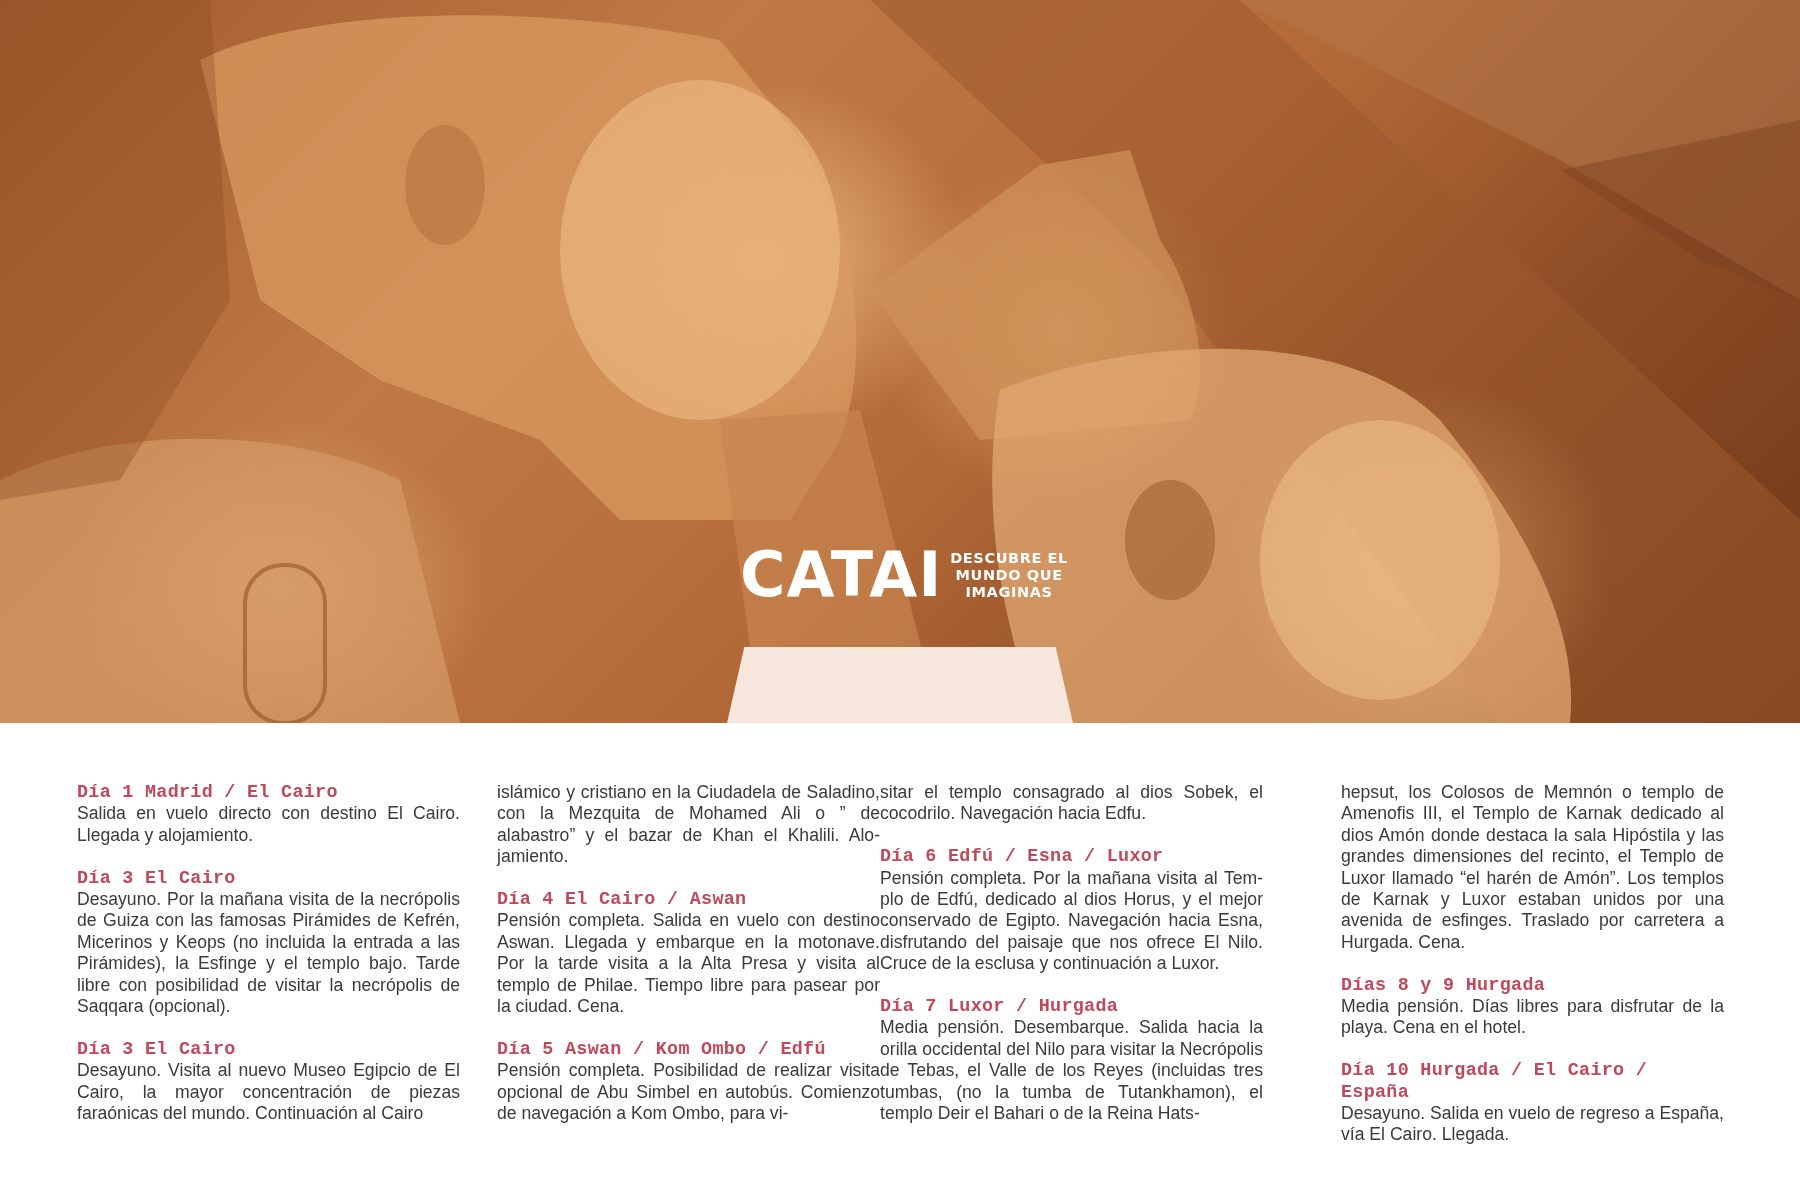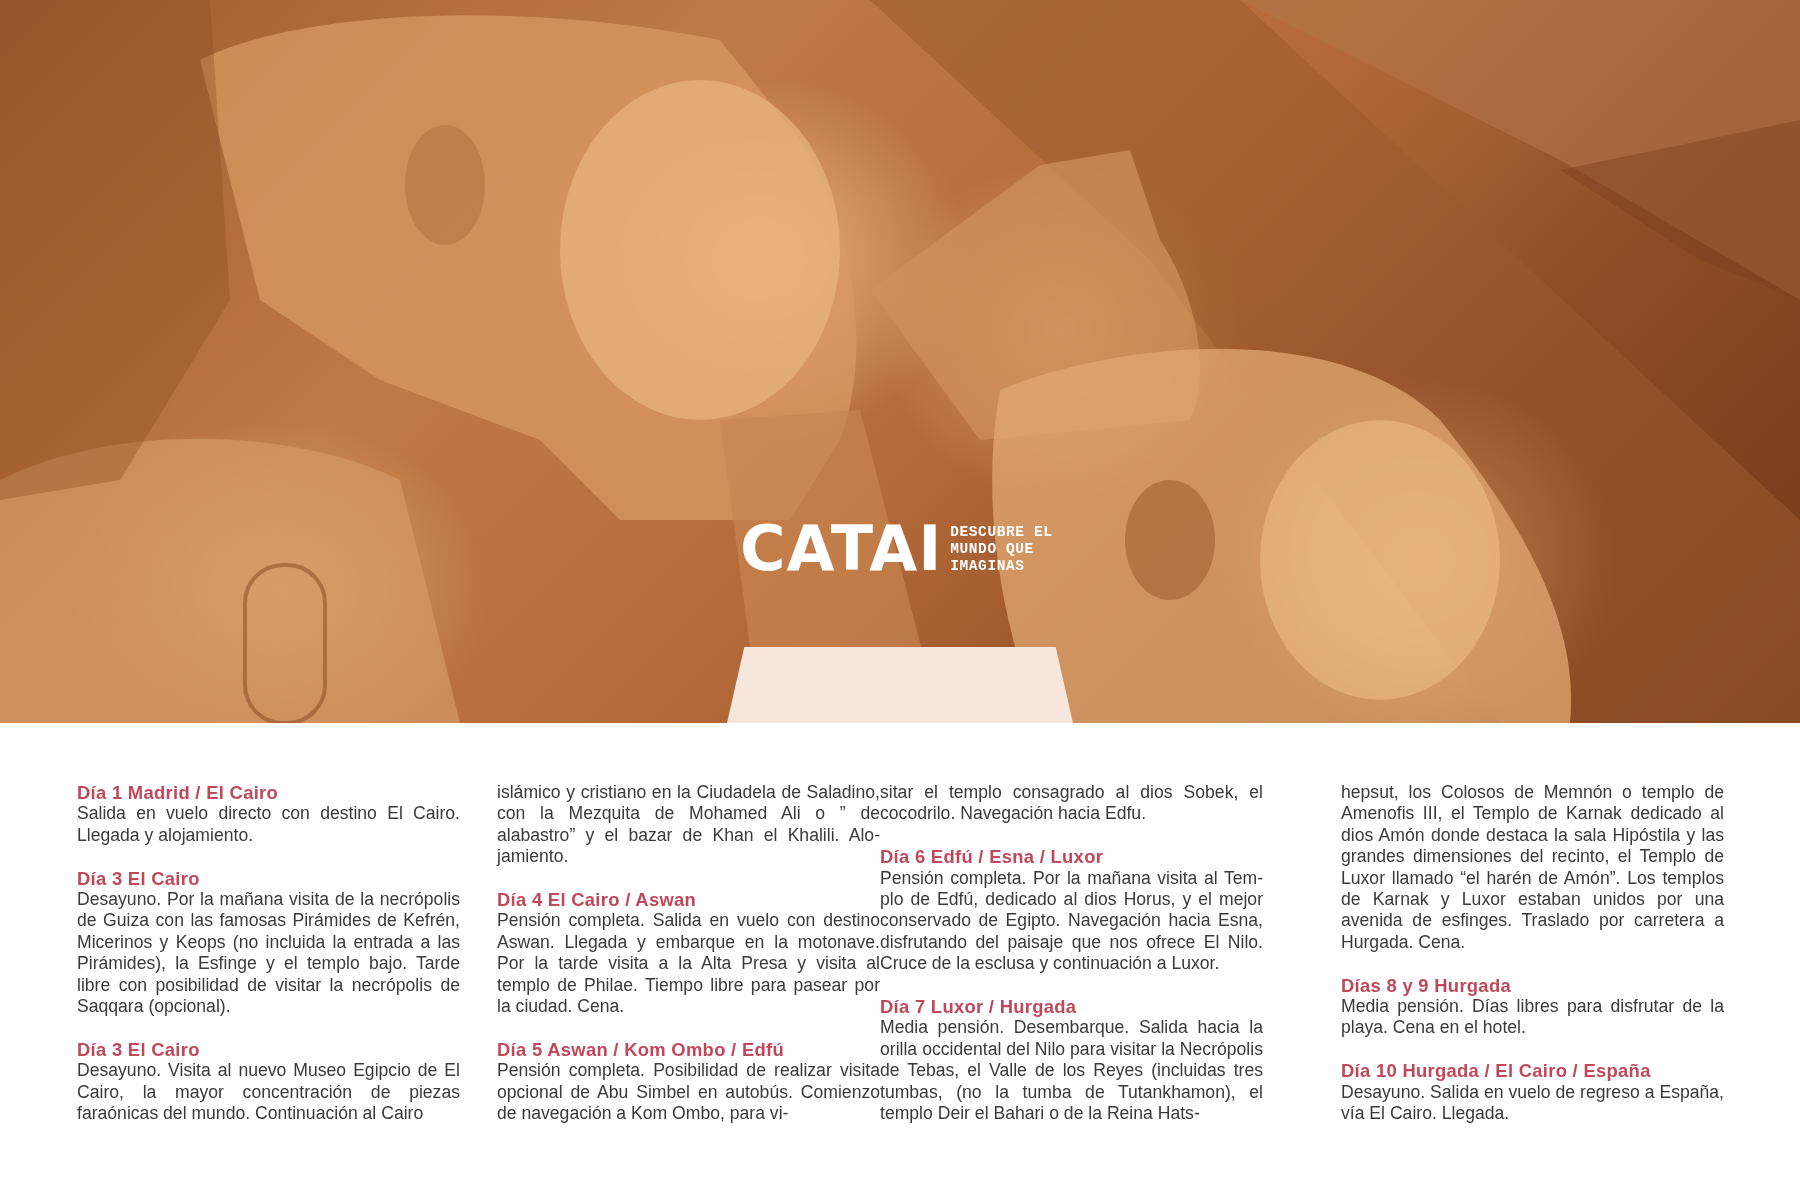--- a/index.html
+++ b/index.html
@@ -9,37 +9,37 @@
   
   .hero { position:absolute; left:0; top:0; width:1800px; height:723px; overflow:hidden;
           background:
             radial-gradient(ellipse 300px 260px at 760px 260px, #e8b47e 0%, rgba(232,180,126,0) 70%),
             radial-gradient(ellipse 280px 260px at 1420px 560px, #e6ad76 0%, rgba(230,173,118,0) 70%),
             radial-gradient(ellipse 260px 240px at 1060px 330px, #d59a62 0%, rgba(213,154,98,0) 70%),
             radial-gradient(ellipse 300px 240px at 280px 590px, #dba470 0%, rgba(219,164,112,0) 70%),
             linear-gradient(135deg, #a25a2d 0%, #c07a45 30%, #b46a38 55%, #8d4c25 75%, #6e3818 100%);
         }
   .hero svg { position:absolute; left:0; top:0; }
-  .logo { position:absolute; left:740px; top:518px; display:flex; align-items:center; }
+  .logo { position:absolute; left:740px; top:544px; display:flex; align-items:center;text-align:center; }
   .logo-word { font-family:"DejaVu Sans", sans-serif; font-weight:bold; color:#ffffff;
                font-size:62px; letter-spacing:1px; line-height:62px; }
   .logo-tag { margin-left:8px; color:#ffffff; font-family:"DejaVu Sans", sans-serif; font-weight:bold;
               font-size:14.5px; line-height:17px; letter-spacing:0.6px; }
-  .logo-tag div { white-space:nowrap;font-family:Liberation Mono, monospace; }
+  .logo-tag div { white-space:nowrap; }
   .trapezoid { position:absolute; left:727px; top:647px; width:346px; height:76px; background:#f6e6dc;
                clip-path:polygon(5% 0, 95% 0, 100% 100%, 0 100%); }
 
   
   .cols { position:absolute; top:782px; left:0; width:1800px; }
   .col { position:absolute; top:0; width:383px; font-size:17.6px; line-height:21.4px; color:#3a3a3a;
          text-align:justify; hyphens:manual; font-family:"Liberation Sans", sans-serif; }
   .col p { margin:0; }
   .col .day { margin:0 0 21.4px 0; }
   .col .day:last-child { margin-bottom:4px; }
-  .h { color:#c0485a; font-weight:bold; font-family:Liberation Sans, sans-serif; font-size:18.4px;
+  .h { color:#c0485a; font-weight:bold; font-family:Liberation Mono, monospace; font-size:18.4px;
        letter-spacing:0.3px; text-align:left; }
   .c1 { left:77px; } .c2 { left:497px; } .c3 { left:880px; } .c4 { left:1341px; }
 </style>
 </head>
 <body>
 
 <div class="hero">
   <svg width="1800" height="723" viewBox="0 0 1800 723">
 
     <polygon points="870,0 1240,0 1800,520 1800,723 1500,723 1150,260" fill="#9c5a2e" opacity="0.55"></polygon>

